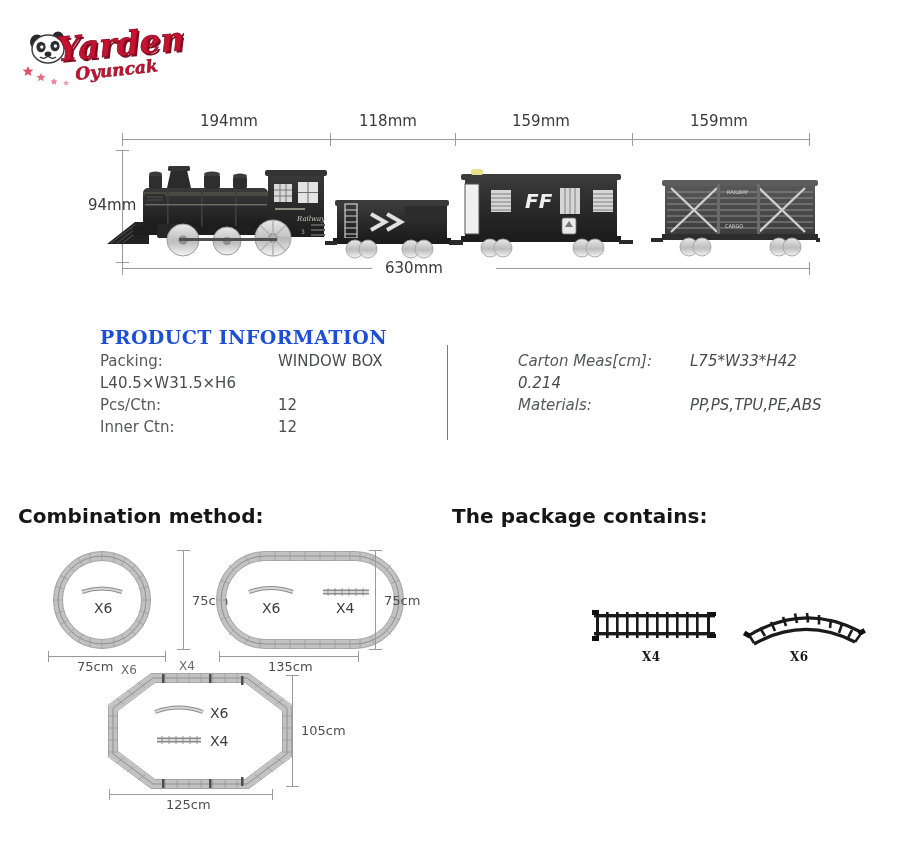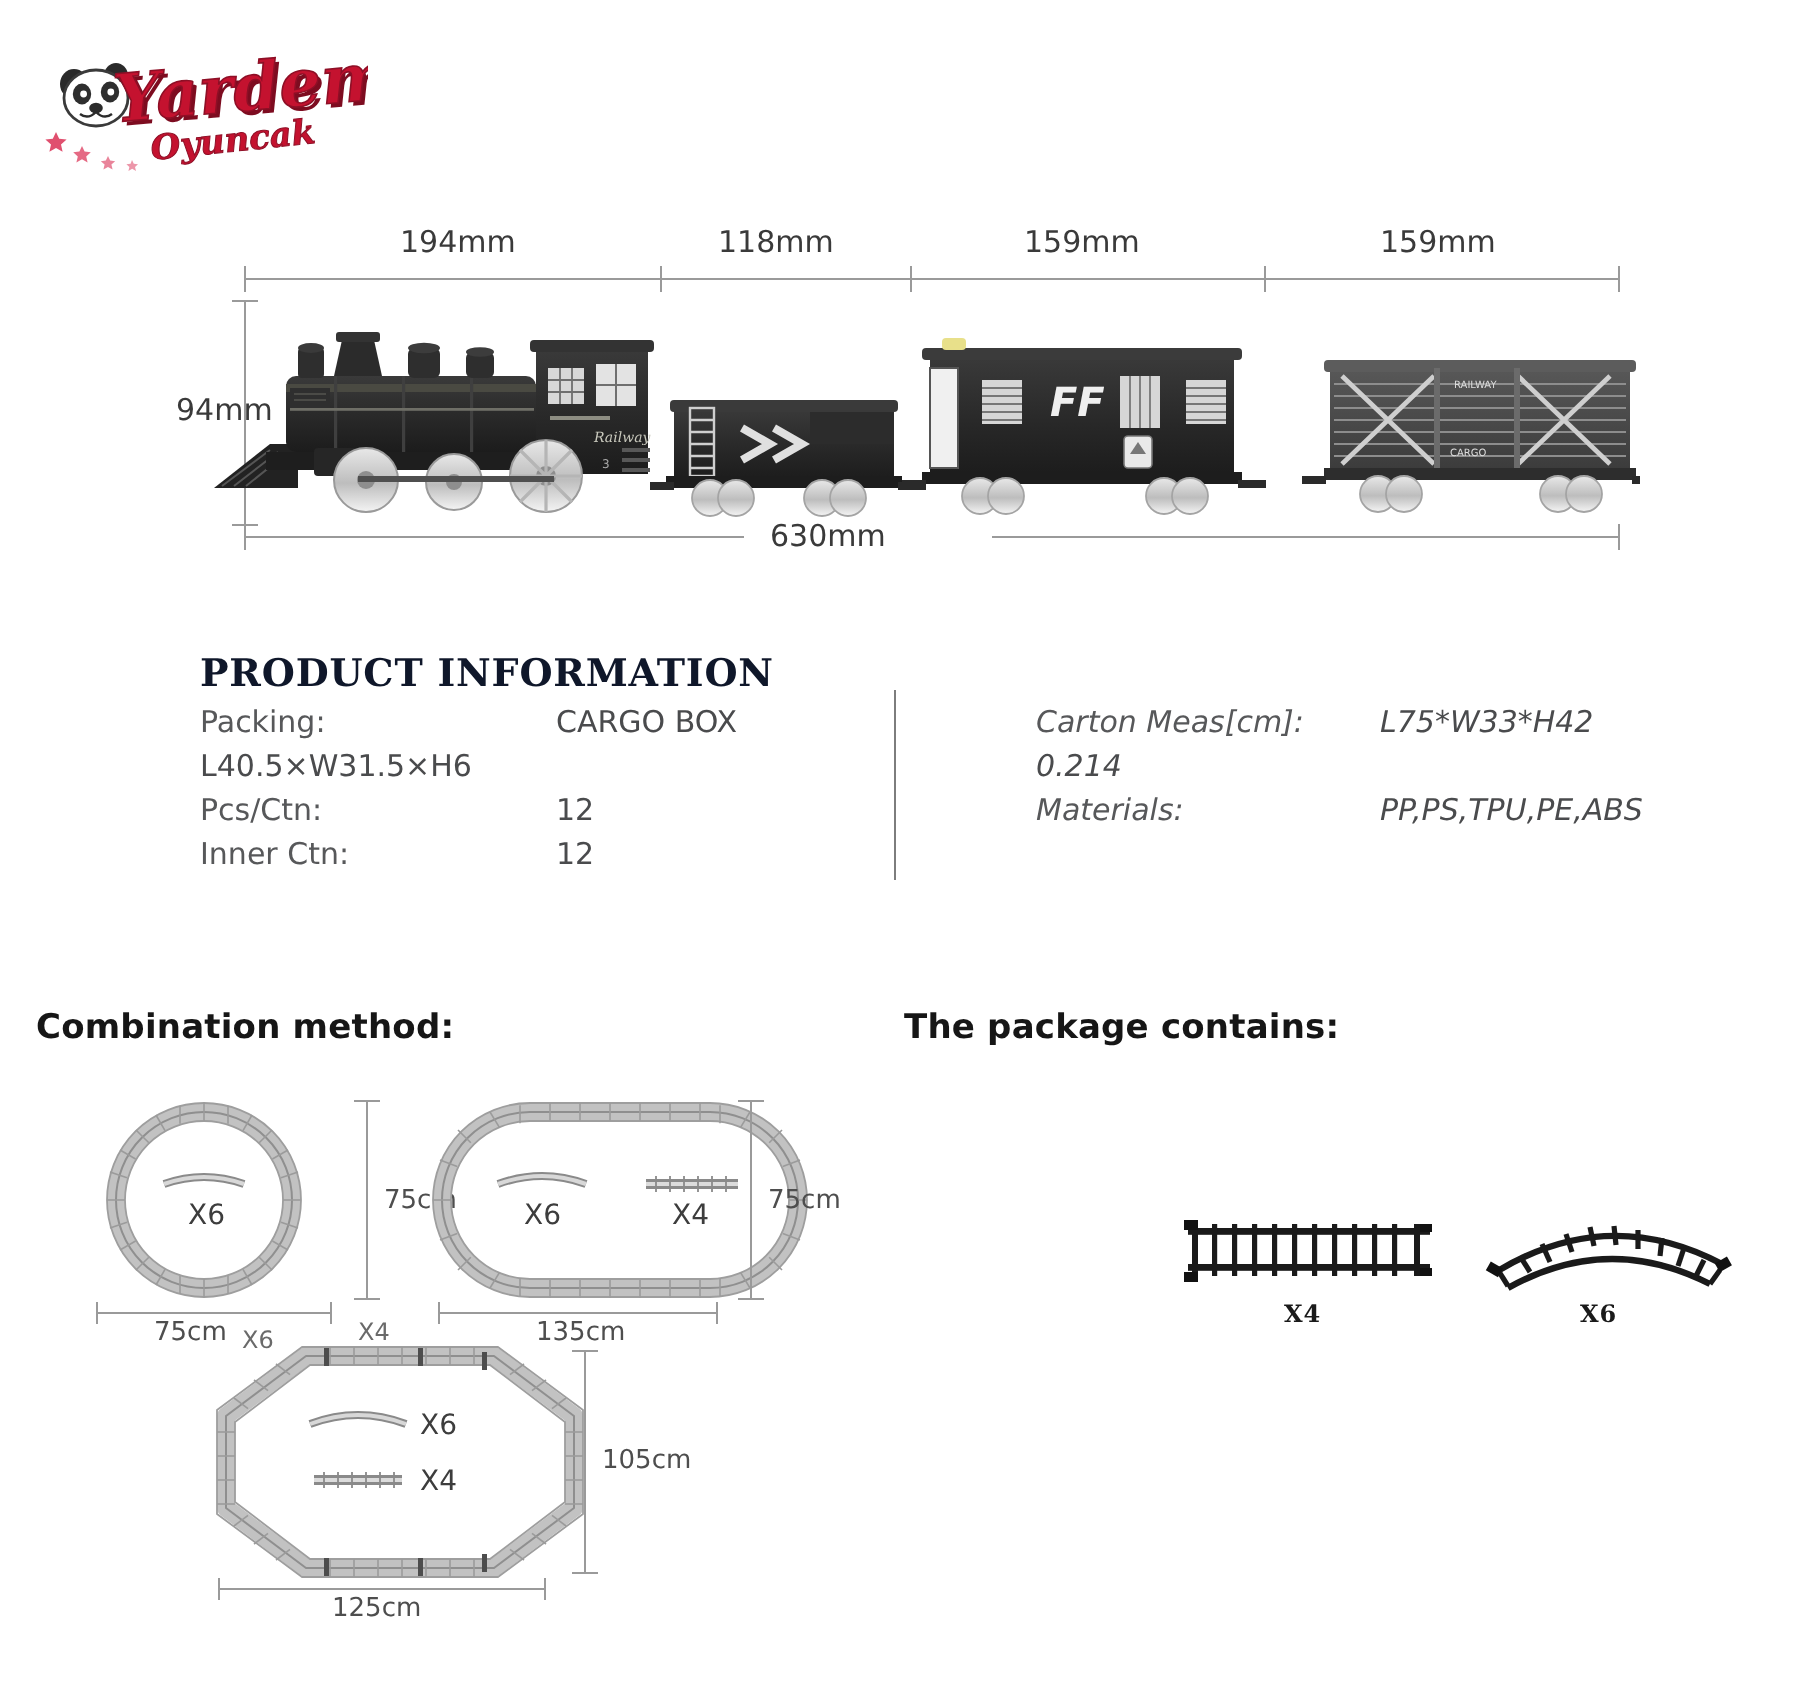--- a/index.html
+++ b/index.html
@@ -28,21 +28,21 @@
   .dim-label-94 { font-size: 15px; }
 
   
   .train-area { position: absolute; left: 0; top: 0; width: 900px; height: 300px; }
   .train-svg { display: block; }
 
   
   .pi-title {
     position: absolute; left: 100px; top: 326px;
     font-family: "DejaVu Serif", serif; font-weight: bold;
-    font-size: 19px; letter-spacing: .4px; color: #0f172a;
+    font-size: 19px; letter-spacing: .4px; color: #1d4ed8;
   }
   .pi-left  { position: absolute; left: 100px; top: 350px; width: 340px; }
   .pi-right { position: absolute; left: 518px; top: 350px; width: 330px; font-style: italic; }
   .pi-row { display: flex; line-height: 22px; }
   .pi-key {
     width: 178px; flex: 0 0 178px;
     font-family: "DejaVu Sans", sans-serif; font-size: 15px; color: #57585a;
   }
   .pi-right .pi-key { width: 172px; flex: 0 0 172px; }
   .pi-val {
@@ -50,21 +50,21 @@
     white-space: nowrap;
   }
   .pi-divider {
     position: absolute; left: 447px; top: 345px;
     width: 1px; height: 95px; background: #7d7d7d;
   }
 
   
   .sec-head {
     position: absolute; font-family: "DejaVu Sans", sans-serif;
-    font-weight: bold; font-size: 17px; color: #161616; letter-spacing: .1px;
+    font-weight: bold; font-size: 20px; color: #161616; letter-spacing: .1px;
   }
   .sec-head-combo { left: 18px; top: 504px; }
   .sec-head-pkg   { left: 452px; top: 504px; }
 
   
   .layout { position: absolute; }
   .lay-svg { display: block; }
   .lay-label {
     position: absolute; font-family: "DejaVu Sans", sans-serif;
     font-size: 13px; color: #4e4e4e; white-space: nowrap;
@@ -311,21 +311,21 @@
     </svg>
   </div>
 
   <div class="pi-title">PRODUCT INFORMATION</div>
 
   <div class="pi-divider"></div>
 
   <div class="pi-left">
     <div class="pi-row">
       <span class="pi-key">Packing:</span>
-      <span class="pi-val">CARGO BOX</span>
+      <span class="pi-val">WINDOW BOX</span>
     </div>
     <div class="pi-row">
       <span class="pi-val">L40.5×W31.5×H6</span>
     </div>
     <div class="pi-row">
       <span class="pi-key">Pcs/Ctn:</span>
       <span class="pi-val">12</span>
     </div>
     <div class="pi-row">
       <span class="pi-key">Inner Ctn:</span>

